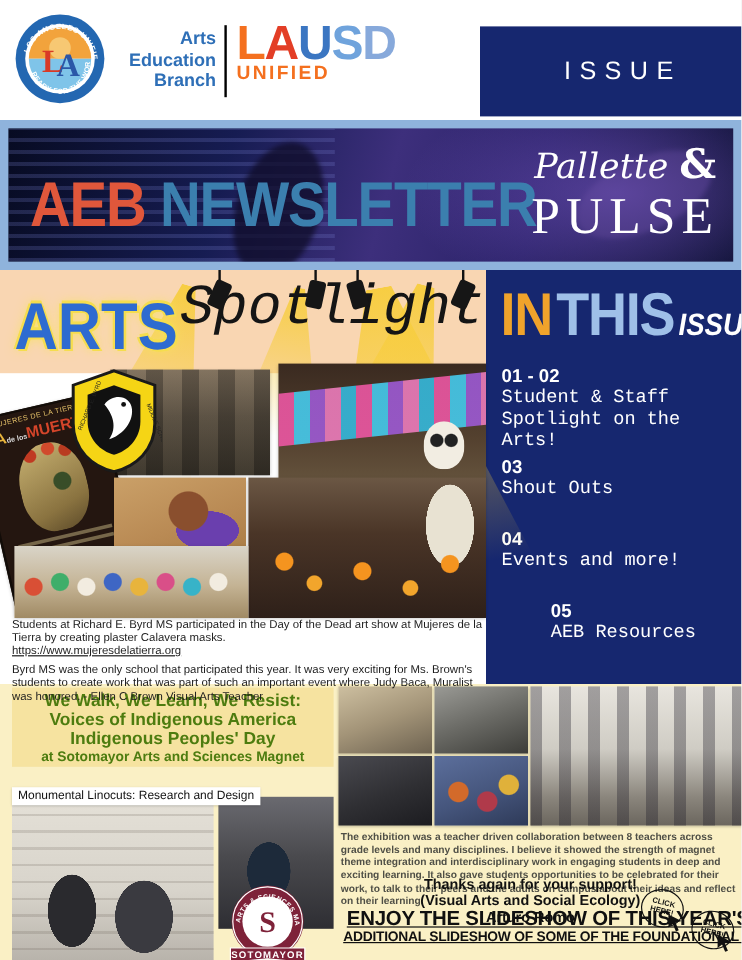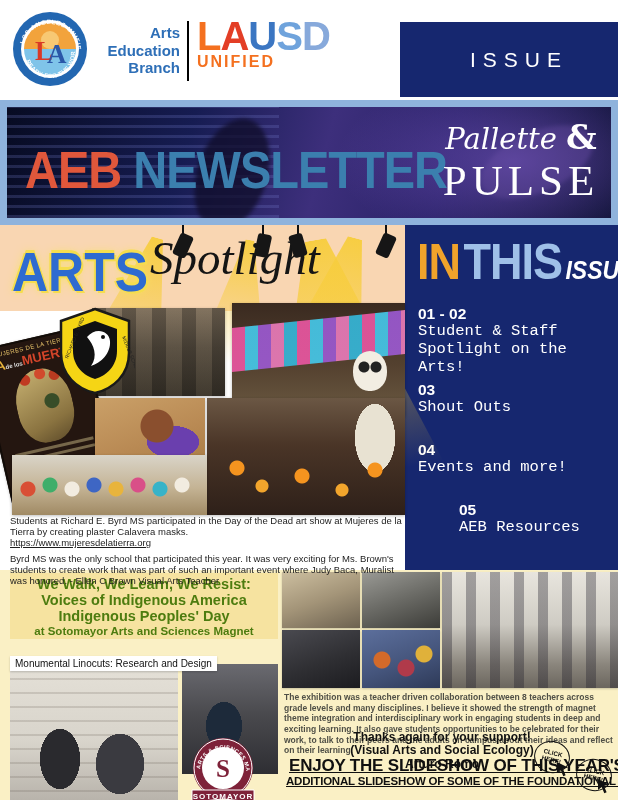--- a/index.html
+++ b/index.html
@@ -41,21 +41,21 @@
   .brand{position:absolute;left:418px;top:10px;width:192px;text-align:center;color:#fff;z-index:2;}
   .brand .script{font-family:"DejaVu Serif",serif;font-style:italic;font-size:29px;line-height:1.2;}
   .brand .amp{font-size:34px;font-weight:bold;font-style:normal;}
   .brand .pulse{font-family:"Liberation Serif",serif;font-size:43px;letter-spacing:5px;line-height:1;margin-top:1px;}
 
   
   .arts-hdr{position:absolute;left:0;top:225px;width:405px;height:86px;background:#f9d6b2;z-index:0;}
   .arts-word{position:absolute;left:12px;top:240px;font-size:50px;font-weight:bold;color:#2e6bd0;
     transform:scaleY(1.1);transform-origin:top left;z-index:2;
     text-shadow:-2px 0 0 #f5dd4e,2px 2px 0 #f5dd4e,0 -2px 0 #f5dd4e,0 0 9px #f7e35c;}
-  .spot-word{position:absolute;left:150px;top:231px;font-family:Liberation Serif, serif;font-style:italic;
+  .spot-word{position:absolute;left:150px;top:231px;font-family:Liberation Mono, monospace;font-style:italic;
     font-size:47px;color:#151515;z-index:2;}
   .beam{position:absolute;z-index:1;pointer-events:none;
     background:linear-gradient(to bottom,rgba(247,205,60,.95),rgba(247,205,60,.35) 60%,rgba(247,205,60,0));
     clip-path:polygon(44% 0,56% 0,100% 100%,0 100%);}
   .beam1{left:110px;top:238px;width:95px;height:160px;transform:rotate(16deg);transform-origin:top center;}
   .beam2{left:215px;top:240px;width:70px;height:125px;transform:rotate(9deg);transform-origin:top center;}
   .beam3{left:228px;top:240px;width:175px;height:240px;transform:rotate(-10deg);transform-origin:top center;}
   .beam4{left:295px;top:238px;width:120px;height:205px;transform:rotate(15deg);transform-origin:top center;}
   .spot{position:absolute;top:225px;z-index:6;}
   .spot .stem{width:2px;height:9px;background:#111;margin:0 auto;}

